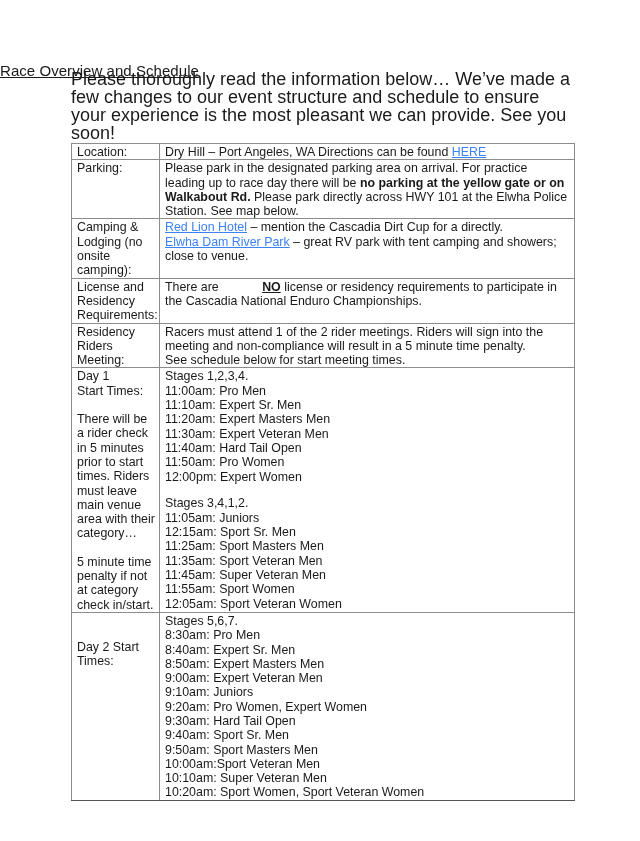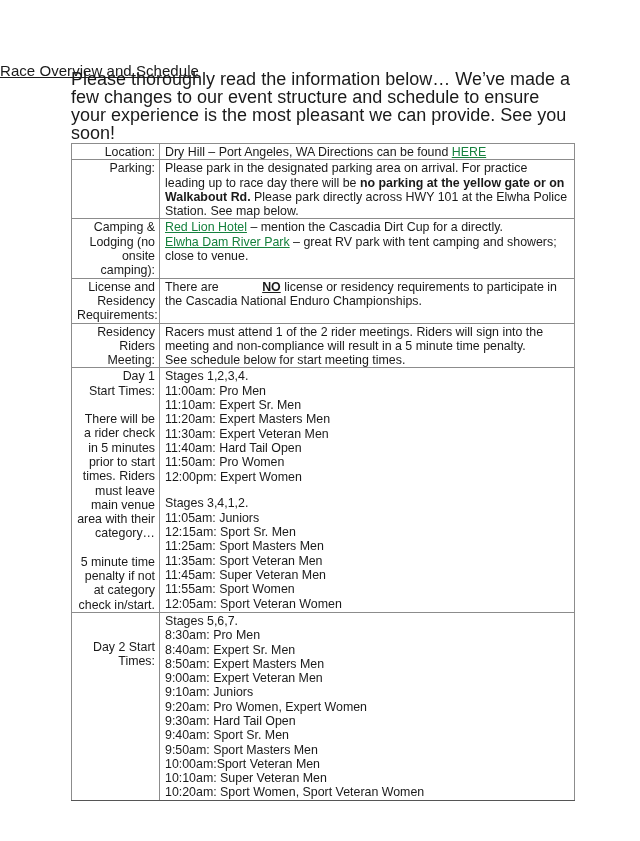--- a/index.html
+++ b/index.html
@@ -17,24 +17,24 @@
     font-size: 18px; line-height: 18px;
   }
   table.info {
     position: absolute; left: 71px; top: 143px; width: 504px;
     border-collapse: collapse; table-layout: fixed;
   }
   table.info td {
     border: 1px solid #8c8c8c; vertical-align: top;
     padding: 1px 4px 0 5px; font-size: 12.4px; line-height: 14.3px;
   }
-  table.info td.lbl { width: 78px; text-align: right; }
+  table.info td.lbl { width: 78px; }
   table.info tr:last-child td { border-bottom: 1.5px solid #555; }
   .sched { font-size: 10.6px; line-height: 12.6px; }
-  .link { color: #15803d; text-decoration: underline; }
+  .link { color: #3b82f6; text-decoration: underline; }
   b { font-weight: bold; }
   .u { text-decoration: underline; font-weight: bold; margin-left: 40px; }
   .gap { height: 14px; }
   .sgap { height: 12.6px; }
   .day2lbl { padding-top: 26px; display: block; }
 </style>
 </head>
 <body>
 
 <div class="title">Race Overview and Schedule</div>

